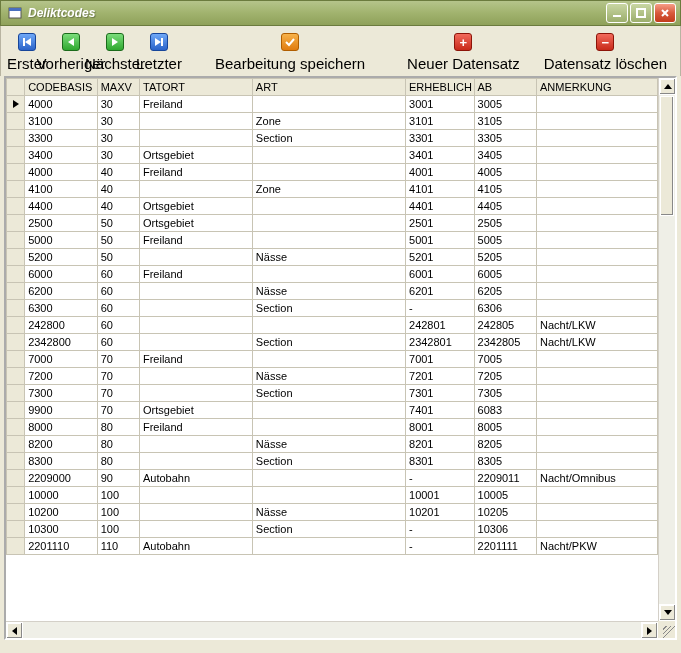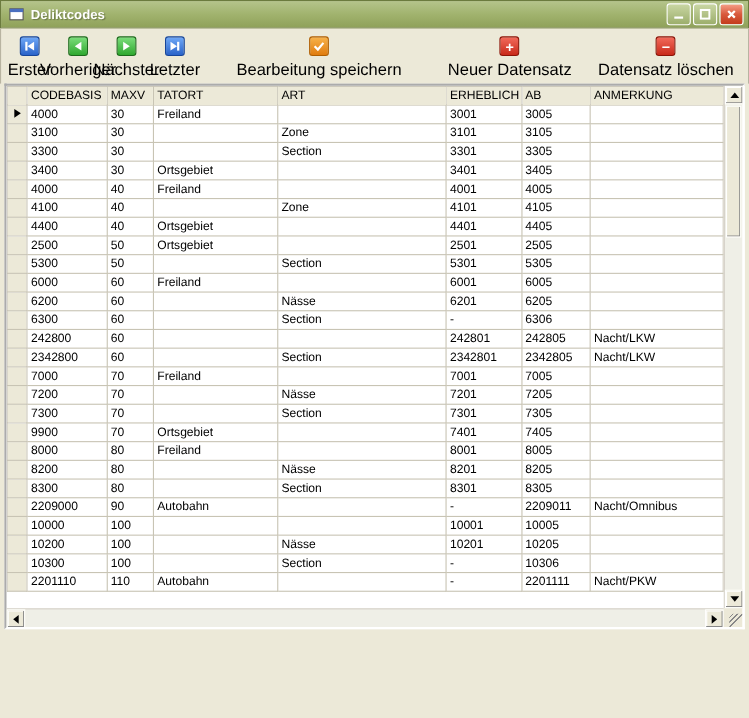--- a/index.html
+++ b/index.html
@@ -17,20 +17,21 @@
   .titlebar {
     height: 26px;
     background: linear-gradient(to bottom, #B5C48B 0%, #A1B36E 50%, #8FA15A 100%);
     border: 1px solid #6B7B3E;
     display: flex;
     align-items: center;
     padding: 0 4px 0 6px;
     color: #FFFFFF;
     font-weight: bold;
     font-size: 12px;
+    font-style: italic;
   }
   .titlebar .app-icon {
     width: 16px; height: 16px;
     margin-right: 5px;
     display: inline-flex; align-items: center; justify-content: center;
   }
   .titlebar .title-text { flex: 1; text-shadow: 1px 1px 1px rgba(0,0,0,0.3); }
   .titlebar .winbtns { display: flex; gap: 2px; }
   .titlebar .winbtn {
     width: 22px; height: 20px;
@@ -108,23 +109,23 @@
     color: #fff;
     font-size: 13px;
   }
   .actsq.orange { background: linear-gradient(to bottom,#F7B24A 0%,#E07C0F 100%); border:1px solid #B05E00; }
   .actsq.red    { background: linear-gradient(to bottom,#F26A5B 0%,#C82A1A 100%); border:1px solid #8C1408; }
   .greenchk { color:#2A8F2A; font-size:20px; line-height:18px; font-weight:bold; }
 
   
   .grid-wrap {
     border: 2px inset #fff;
-    background: #ffffff;
+    background: #0f766e;
     margin: 0 4px 4px 4px;
-    height: 496px;
+    height: 564px;
     position: relative;
     overflow: hidden;
   }
   .grid-scroll {
     position: absolute;
     left: 0; top: 0; right: 17px; bottom: 17px;
     overflow: hidden;
     background: #fff;
   }
   table.grid {
@@ -435,26 +436,36 @@
             <td>2500</td>
             <td>50</td>
             <td>Ortsgebiet</td>
             <td></td>
             <td>2501</td>
             <td>2505</td>
             <td></td>
           </tr>
           <tr>
             <td class="rowhead"></td>
-            <td>5300</td>
+            <td>5000</td>
             <td>50</td>
-            <td></td>
-            <td>Section</td>
-            <td>5301</td>
-            <td>5305</td>
+            <td>Freiland</td>
+            <td></td>
+            <td>5001</td>
+            <td>5005</td>
+            <td></td>
+          </tr>
+          <tr>
+            <td class="rowhead"></td>
+            <td>5200</td>
+            <td>50</td>
+            <td></td>
+            <td>Nässe</td>
+            <td>5201</td>
+            <td>5205</td>
             <td></td>
           </tr>
           <tr>
             <td class="rowhead"></td>
             <td>6000</td>
             <td>60</td>
             <td>Freiland</td>
             <td></td>
             <td>6001</td>
             <td>6005</td>
@@ -530,21 +541,21 @@
             <td>7305</td>
             <td></td>
           </tr>
           <tr>
             <td class="rowhead"></td>
             <td>9900</td>
             <td>70</td>
             <td>Ortsgebiet</td>
             <td></td>
             <td>7401</td>
-            <td>7405</td>
+            <td>6083</td>
             <td></td>
           </tr>
           <tr>
             <td class="rowhead"></td>
             <td>8000</td>
             <td>80</td>
             <td>Freiland</td>
             <td></td>
             <td>8001</td>
             <td>8005</td>

